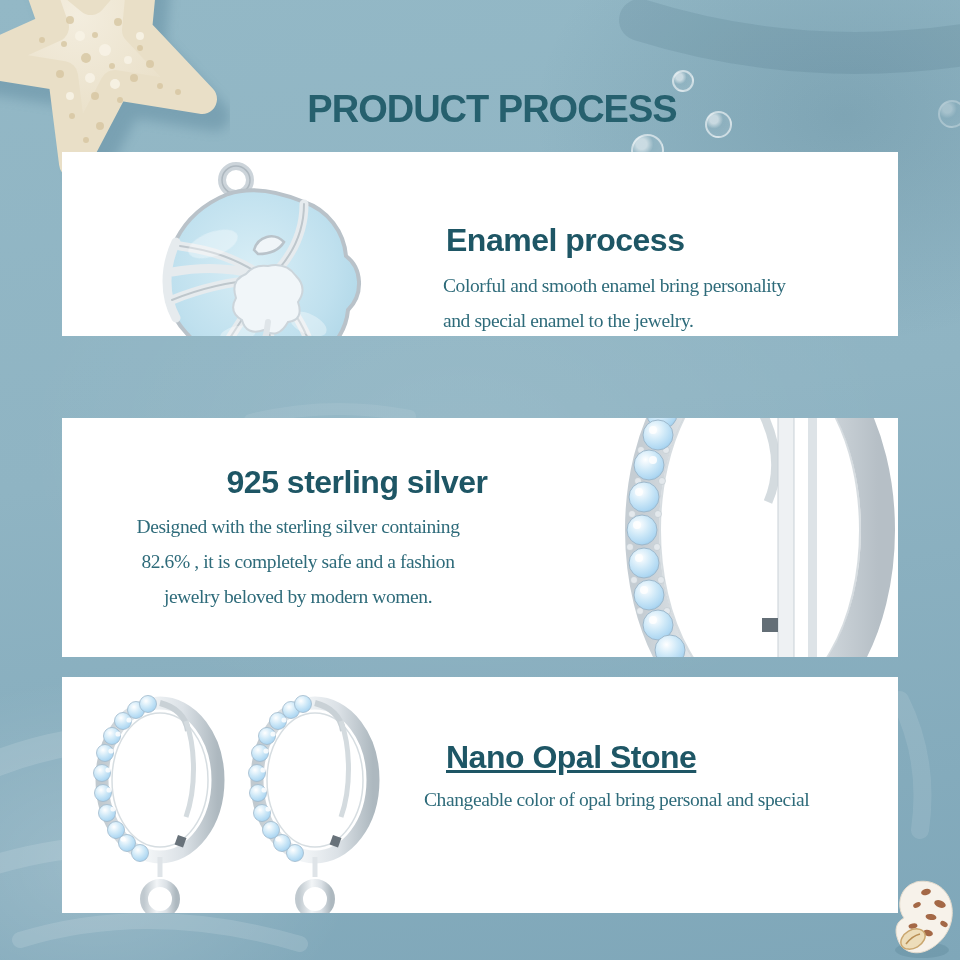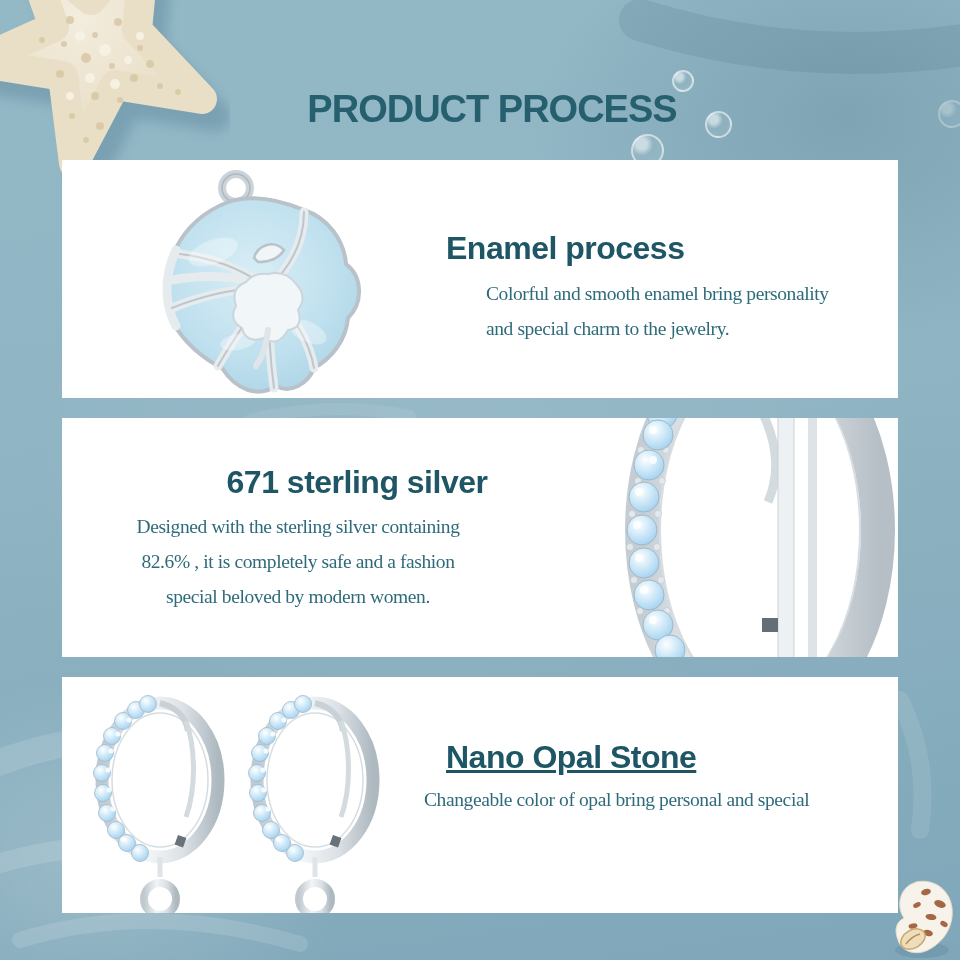--- a/index.html
+++ b/index.html
@@ -27,34 +27,34 @@
     border:2px solid rgba(255,255,255,0.55);
     background:radial-gradient(circle at 30% 28%, rgba(255,255,255,0.55) 0 18%, rgba(255,255,255,0.06) 40%, rgba(255,255,255,0.12) 100%);
   }
   .bubble.b1{left:672px; top:70px;  width:18px; height:18px;}
   .bubble.b2{left:705px; top:111px; width:23px; height:23px;}
   .bubble.b3{left:631px; top:134px; width:29px; height:29px;}
   .bubble.b4{left:938px; top:100px; width:24px; height:24px; opacity:.5;}
   .card{
     position:absolute; left:62px; width:836px; background:var(--card); overflow:hidden;
   }
-  .card1{top:160px; height:238px;}
+  .card1{top:152px; height:184px;}
   .card2{top:418px; height:239px;}
   .card3{top:677px; height:236px;}
   .heading{
     position:absolute; margin:0; color:var(--heading-text);
     font-size:32px; font-weight:700; letter-spacing:-0.5px; line-height:1; white-space:nowrap;
   }
   .card1 .heading{left:384px; top:72px;}
   .card2 .heading{left:0; top:48px; width:590px; text-align:center;}
   .card3 .heading{left:384px; top:64px;text-decoration:underline;}
   .body-lines{position:absolute; color:var(--body-text);
     font-family:"Liberation Serif", serif; font-size:19.5px; letter-spacing:-0.4px; line-height:35px;}
   .body-lines .line{white-space:nowrap;}
-  .card1 .body-lines{left:381px; top:116px;margin-left:43px;}
+  .card1 .body-lines{left:381px; top:116px;}
   .card2 .body-lines{left:0; top:91px; width:472px; text-align:center;}
   .card3 .body-lines{left:362px; top:105px;}
   .pendant-img{position:absolute; left:56px; top:2px;}
   .hoop-wrap{position:absolute; right:0; top:0; width:288px; height:239px; overflow:hidden;}
   .pair-img{position:absolute; left:28px; top:10px;}
   .starfish{position:absolute; left:0; top:0;}
   .shell{position:absolute; left:886px; top:876px;}
 </style>
 </head>
 <body>
@@ -161,30 +161,30 @@
         <ellipse cx="120" cy="180" rx="18" ry="8" transform="rotate(-10 120 180)"></ellipse>
       </g>
       <path d="M136,96 C140,82 156,78 166,88 C160,98 148,100 140,100 Z" fill="#f0f5f8" stroke="#b9c3ca" stroke-width="2.5"></path>
       <path d="M150,112 Q168,108 178,122 Q190,134 180,148 Q186,166 170,168 Q160,186 146,176
                Q128,182 124,166 Q110,158 118,144 Q112,126 128,120 Q136,110 150,112 Z" fill="#f1f6f9" stroke="#ccd5db" stroke-width="2"></path>
       <path d="M150,168 Q148,190 138,204" fill="none" stroke="#dfe5e9" stroke-width="6" stroke-linecap="round"></path>
     </svg>
     <h2 class="heading">Enamel process</h2>
     <div class="body-lines">
       <div class="line">Colorful and smooth enamel bring personality</div>
-      <div class="line">and special charm to the jewelry.</div>
+      <div class="line">and special enamel to the jewelry.</div>
     </div>
   </section>
 
   <section class="card card2">
-    <h2 class="heading">671 sterling silver</h2>
+    <h2 class="heading">925 sterling silver</h2>
     <div class="body-lines">
       <div class="line">Designed with the sterling silver containing</div>
       <div class="line">82.6% , it is completely safe and a fashion</div>
-      <div class="line">special beloved by modern women.</div>
+      <div class="line">jewelry beloved by modern women.</div>
     </div>
     <div class="hoop-wrap">
       <svg width="288" height="239" viewBox="0 0 288 239">
         <defs>
           <linearGradient id="slv" x1="0" y1="0" x2="1" y2="0">
             <stop offset="0%" stop-color="#c5cdd3"></stop>
             <stop offset="35%" stop-color="#f3f6f8"></stop>
             <stop offset="65%" stop-color="#dde3e7"></stop>
             <stop offset="100%" stop-color="#b6bfc6"></stop>
           </linearGradient>

